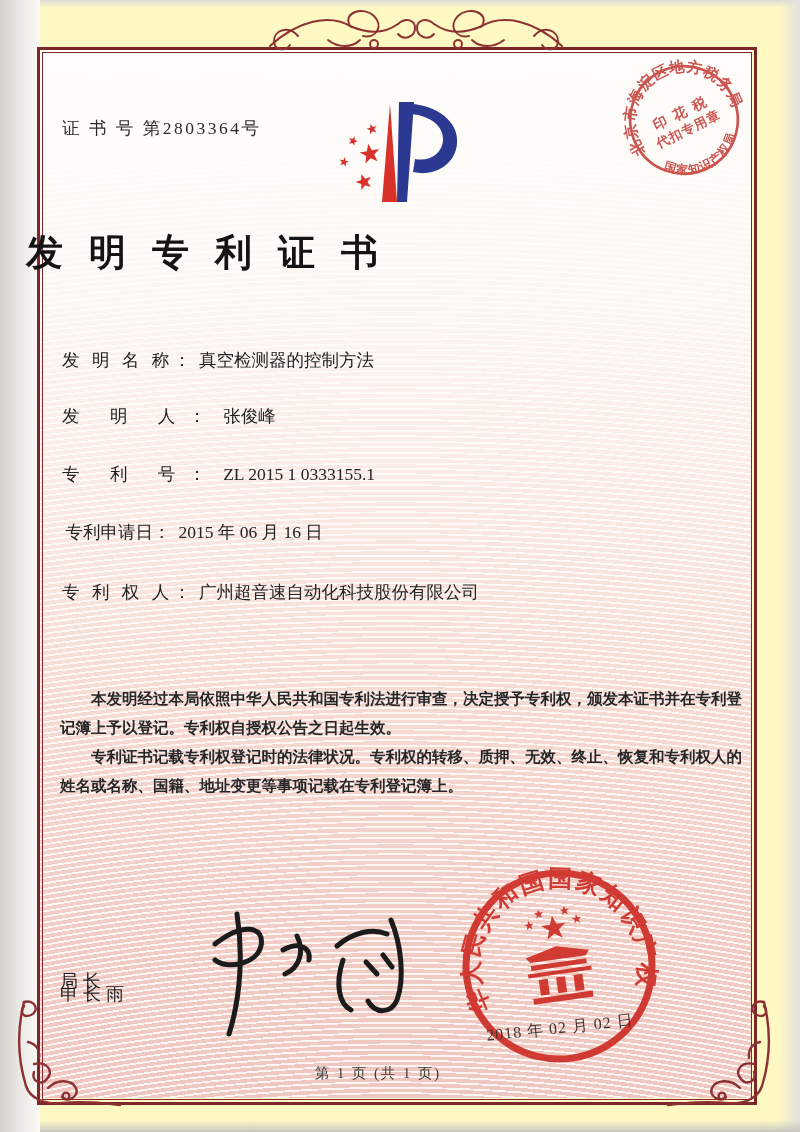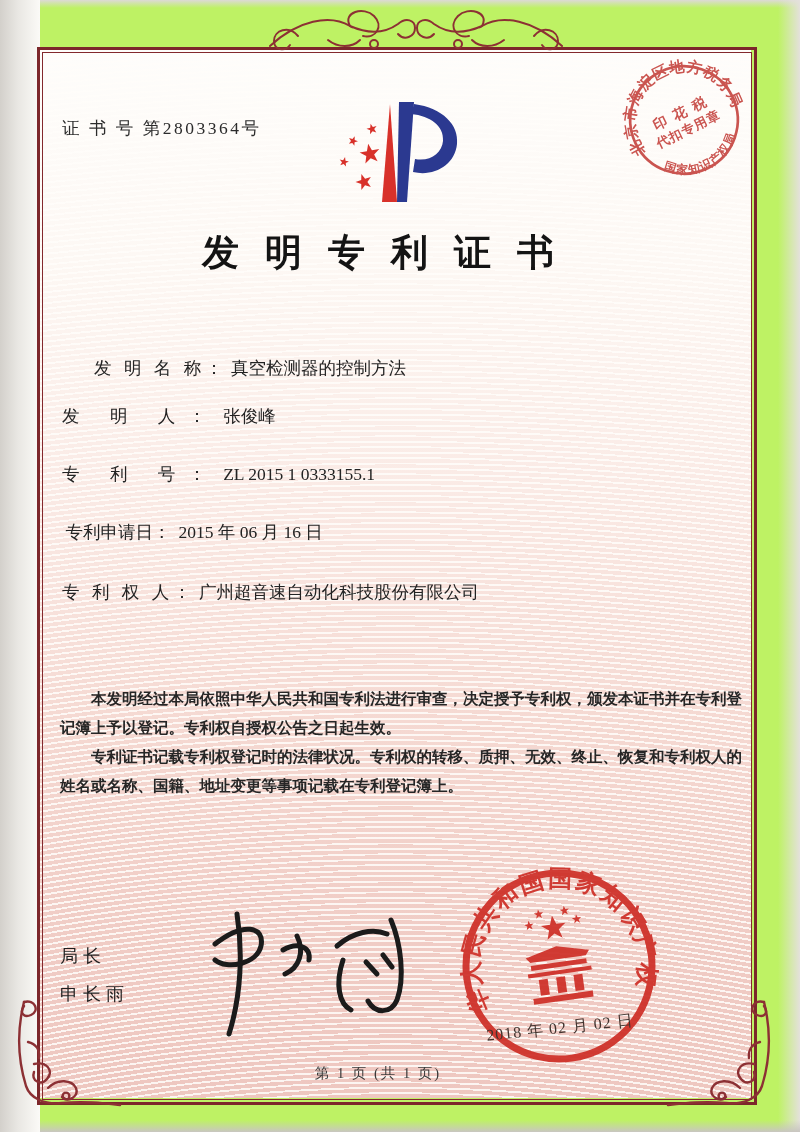--- a/index.html
+++ b/index.html
@@ -1,37 +1,37 @@
 <!DOCTYPE html>
 <html><head>
 <meta charset="utf-8">
 <style>
   html,body{margin:0;padding:0;}
   body{background:#efede9;font-family:"Liberation Serif","DejaVu Serif",serif;}
-  #stage{position:relative;width:800px;height:1132px;overflow:hidden;background:#bef264;}
+  #stage{position:relative;width:800px;height:1132px;overflow:hidden;background:#fef9c3;}
   .abs{position:absolute;}
   
   .scan-left{left:0;top:0;bottom:0;width:40px;background:linear-gradient(90deg,#d3d0cb 0%,#e9e7e3 45%,#fbfaf7 100%);}
   .scan-top{left:0;top:0;right:0;height:8px;background:linear-gradient(180deg,#dddad5,#fbfaf700);}
   .scan-right{right:0;top:0;bottom:0;width:22px;background:linear-gradient(270deg,#e4e1dc,#fbfaf700);}
   .scan-bottom{left:0;bottom:0;right:0;height:12px;background:linear-gradient(0deg,#c9c6c1,#fbfaf700);}
   
   .guilloche{left:40px;top:50px;width:711px;height:1048px;
     background:
       repeating-radial-gradient(1400px 1000px at 50% 1900px,
         rgba(255,255,255,0) 0 5px, rgba(255,253,250,.85) 5px 7.6px),
       linear-gradient(180deg,#fefdfb 0%,#fdf8f4 20%,#faeae5 42%,#f5d9d2 64%,#f0ccc5 85%,#eec7c0 100%);}
   
   .frame{left:37px;top:47px;width:714px;height:1052px;border:3px solid #7c272b;}
   .frame-inner{position:absolute;inset:2px;border:1px solid #83292d;}
   
   .orn{color:#8c3034;}
   
   .certno{left:62px;top:116px;font-size:17.5px;letter-spacing:2.5px;color:#2b2b2b;}
-  .title{left:0;right:44px;top:228px;text-align:center;font-size:37px;font-weight:700;
+  .title{left:0;right:44px;top:228px;text-align:left;font-size:37px;font-weight:700;
          letter-spacing:26px;padding-left:26px;color:#141414;}
   .field{left:62px;font-size:17.5px;color:#232323;white-space:nowrap;}
   .flabel{display:inline-block;min-width:112px;}
   .ls-a{letter-spacing:4px;}   
   .ls-b{letter-spacing:13px;}  
   .paras{left:60px;top:684px;width:682px;font-size:15.5px;line-height:29px;
          color:#262626;text-align:justify;}
   .paras p{margin:0;text-indent:31px;font-weight:bold;}
   .director{left:60px;font-size:18px;letter-spacing:5px;color:#1f1f1f;}
   .footer{left:-44px;right:0;top:1064px;text-align:center;font-size:14.5px;
@@ -124,21 +124,21 @@
     </text>
     <text font-size="11.5" fill="#c5433e" letter-spacing="1" font-weight="700">
       <textPath href="#taxBottom" startOffset="50%" text-anchor="middle">国家知识产权局</textPath>
     </text>
     <text x="60" y="57" text-anchor="middle" font-size="13.5" letter-spacing="2" fill="#c5433e" font-weight="700">印 花 税</text>
     <text x="60" y="74" text-anchor="middle" font-size="12.5" letter-spacing="1" fill="#c5433e" font-weight="700">代扣专用章</text>
   </svg>
 
   <div class="abs title">发明专利证书</div>
 
-  <div class="abs field" style="top:356px;margin-left:32px;">
+  <div class="abs field" style="top:348px;">
     <span class="flabel ls-a">发 明 名 称：</span>
     <span>真空检测器的控制方法</span>
   </div>
   <div class="abs field" style="top:404px;">
     <span class="flabel ls-b">发  明  人：</span>
     <span>张俊峰</span>
   </div>
   <div class="abs field" style="top:462px;">
     <span class="flabel ls-b">专  利  号：</span>
     <span>ZL 2015 1 0333155.1</span>
@@ -150,21 +150,21 @@
   <div class="abs field" style="top:580px;">
     <span class="flabel ls-a">专 利 权 人：</span>
     <span>广州超音速自动化科技股份有限公司</span>
   </div>
 
   <div class="abs paras">
     <p>本发明经过本局依照中华人民共和国专利法进行审查，决定授予专利权，颁发本证书并在专利登记簿上予以登记。专利权自授权公告之日起生效。</p>
     <p>专利证书记载专利权登记时的法律状况。专利权的转移、质押、无效、终止、恢复和专利权人的姓名或名称、国籍、地址变更等事项记载在专利登记簿上。</p>
   </div>
 
-  <div class="abs director" style="top:944px;text-align:right;">局长</div>
+  <div class="abs director" style="top:969px;text-align:right;">局长</div>
   <div class="abs director" style="top:982px;">申长雨</div>
 
   <svg class="abs" style="left:185px;top:900px;" width="250" height="140" viewBox="0 0 250 140">
     <g fill="none" stroke="#1b1b1b" stroke-width="5" stroke-linecap="round">
       <path d="M30,44 C58,22 80,26 76,46 C72,64 42,70 30,60"></path>
       <path d="M52,14 C58,52 56,96 44,134"></path>
       <path d="M112,36 C120,52 114,68 100,74"></path>
       <path d="M98,50 C112,42 126,46 124,60"></path>
       <path d="M152,46 C168,32 188,28 202,34"></path>
       <path d="M158,60 C150,84 154,104 166,110"></path>

